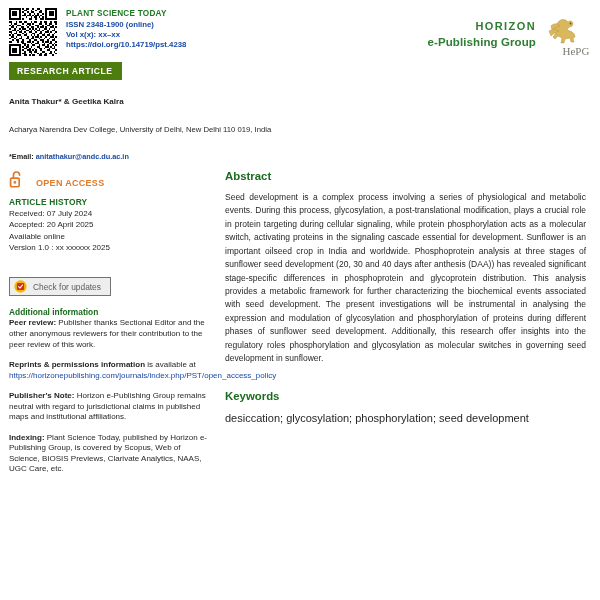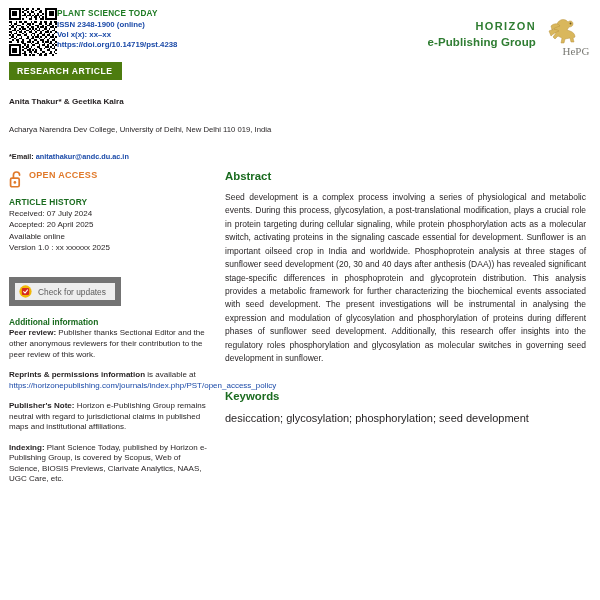--- a/index.html
+++ b/index.html
@@ -29,20 +29,21 @@
     display: flex;
     align-items: flex-start;
     justify-content: space-between;
     padding: 8px 10px 0 9px;
     height: 56px;
     box-sizing: border-box;
   }
   .masthead-left {
     display: flex;
     align-items: flex-start;
+    gap: 9px;
   }
   .qr {
     width: 48px;
     height: 48px;
     flex: 0 0 48px;
     image-rendering: pixelated;
   }
   .journal-lines {
     padding-top: 1px;
     line-height: 1.32;
@@ -166,22 +167,22 @@
   .col-right {
     flex: 1 1 auto;
     padding-left: 13px;
     padding-right: 14px;
     box-sizing: border-box;
   }
 
   
   .oa-row {
     display: flex;
-    align-items: flex-start;
-    gap: 5px;
+    align-items: flex-end;
+    gap: 12px;
     margin-bottom: 9px;
   }
   .oa-icon { width: 15px; height: 18px; display: block; }
   .oa-label {
     font-size: 9px;
     font-weight: bold;
     color: #e0792a;
     letter-spacing: 0.3px;
   }
 
@@ -199,21 +200,21 @@
     color: #231f20;
     line-height: 1.42;
   }
 
   
   .crossmark {
     display: inline-flex;
     align-items: center;
     gap: 6px;
     background: #eeeeee;
-    border: 6px solid #737373;
+    border: 1px solid #737373;
     padding: 2px 9px 2px 4px;
     margin: 14px 0 11px 0;
   }
   .crossmark-icon { width: 13px; height: 13px; display:block; }
   .crossmark-label {
     font-size: 8.4px;
     color: #5c5c5c;
   }
 
   

